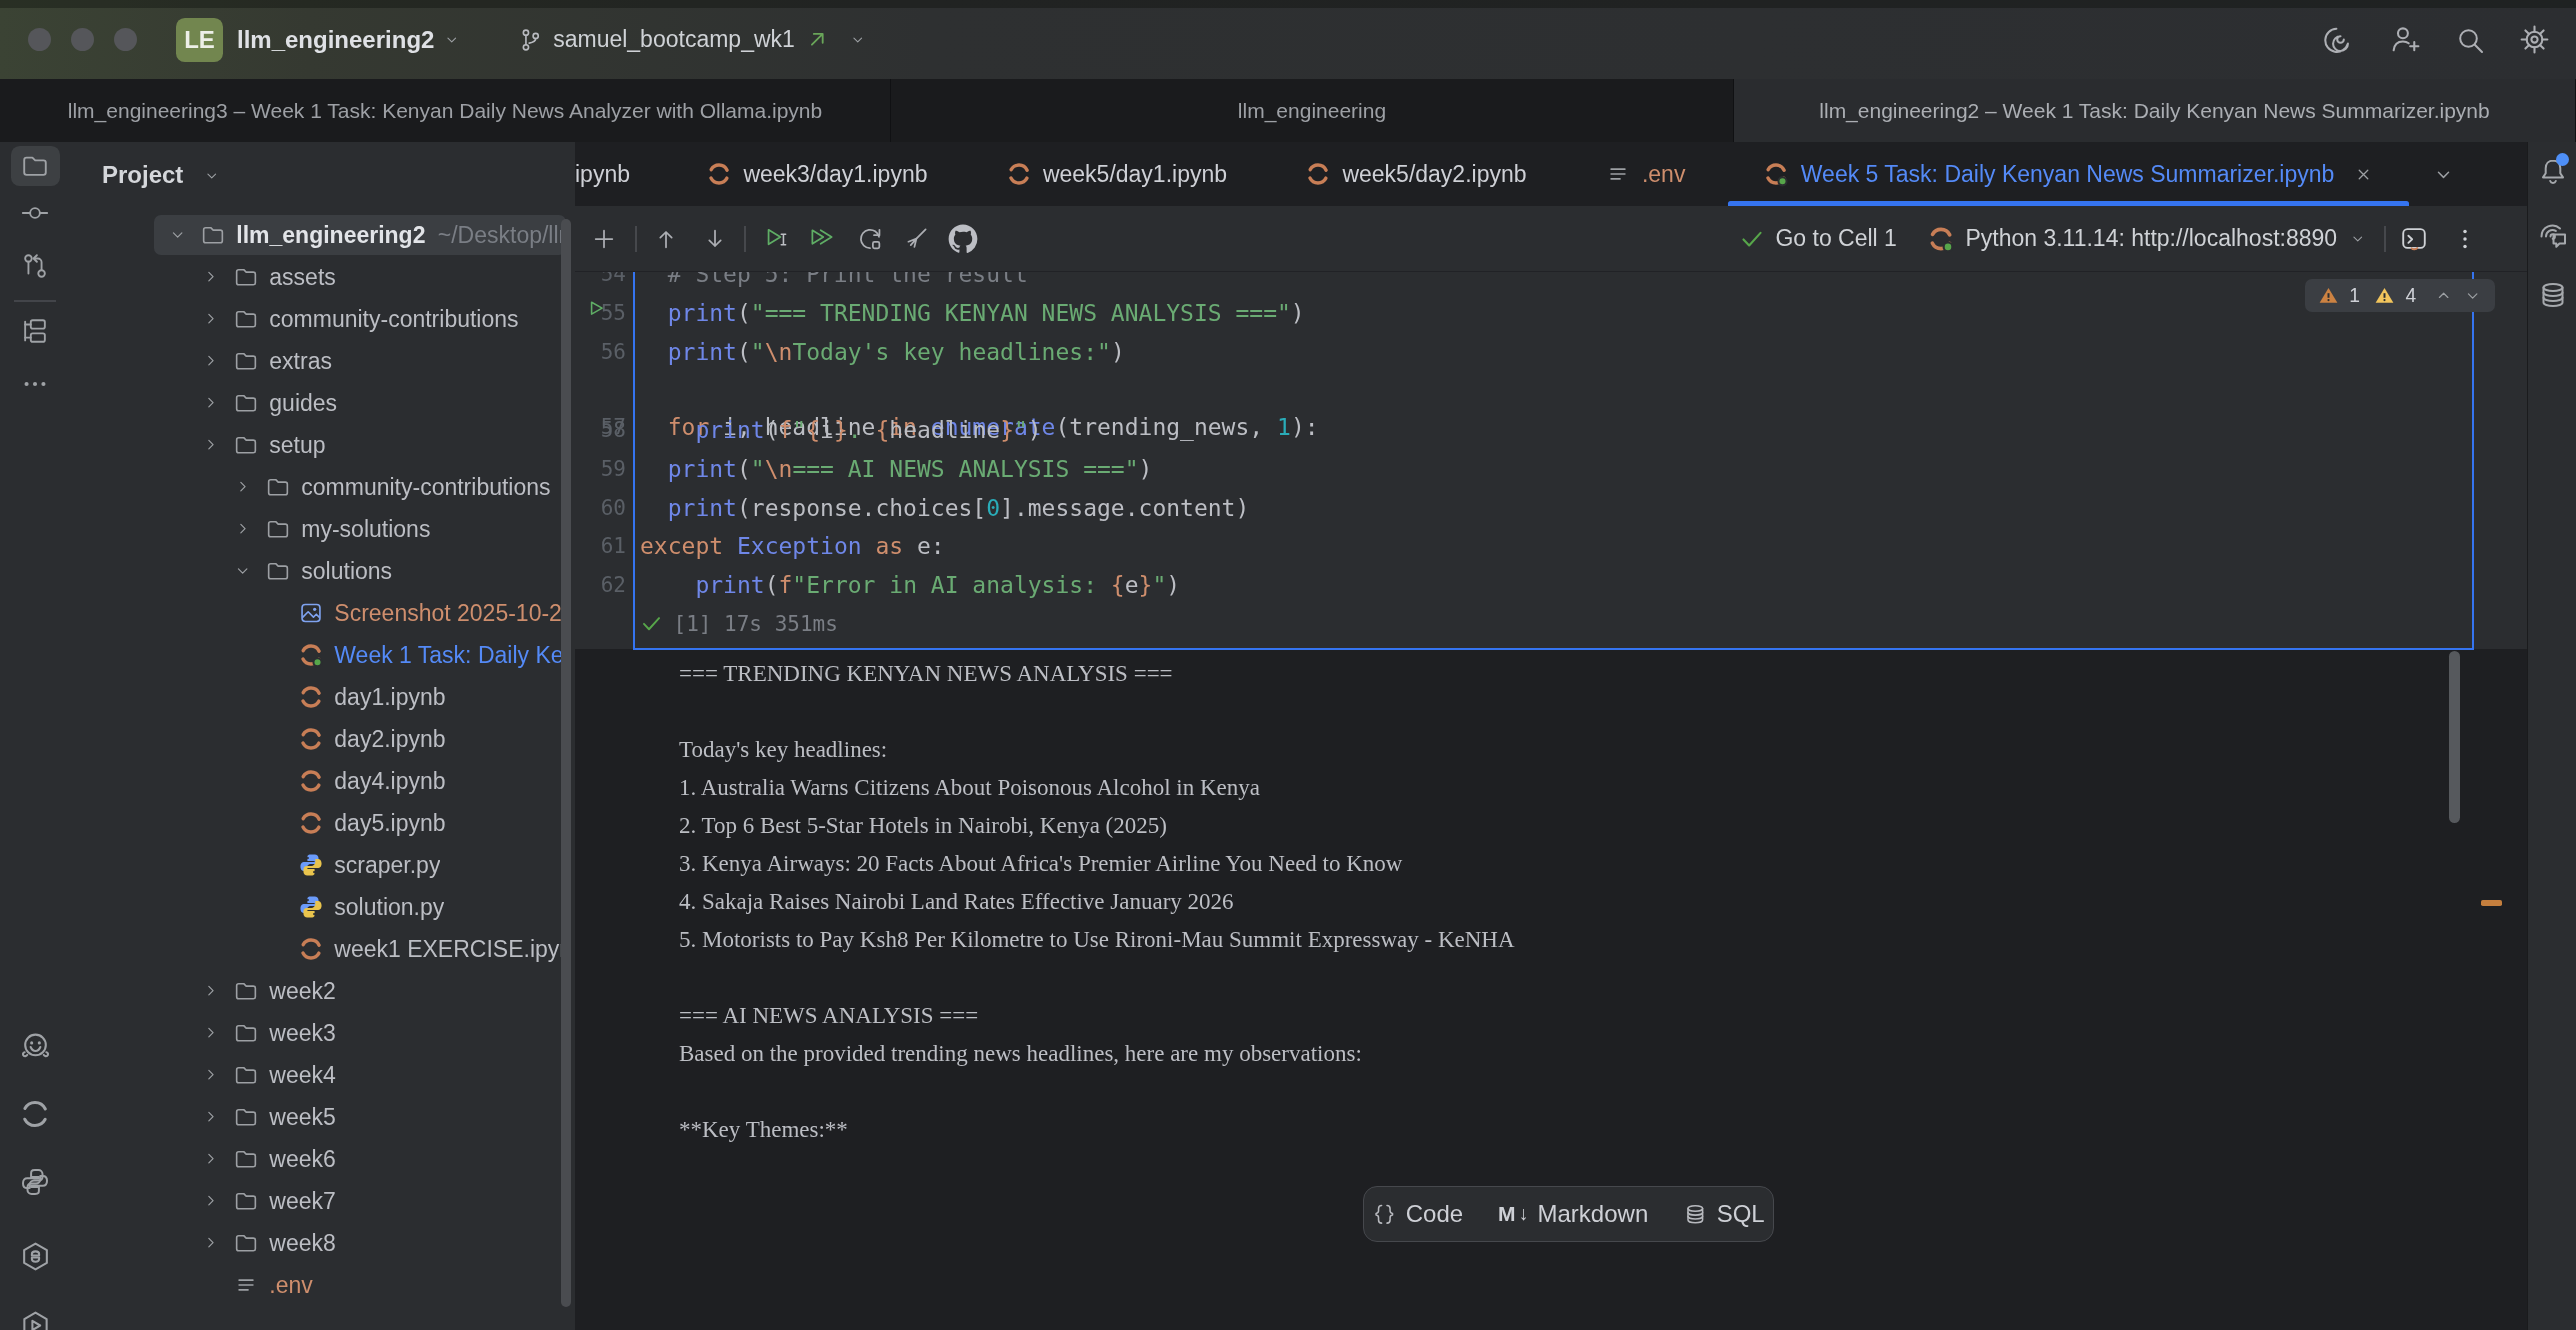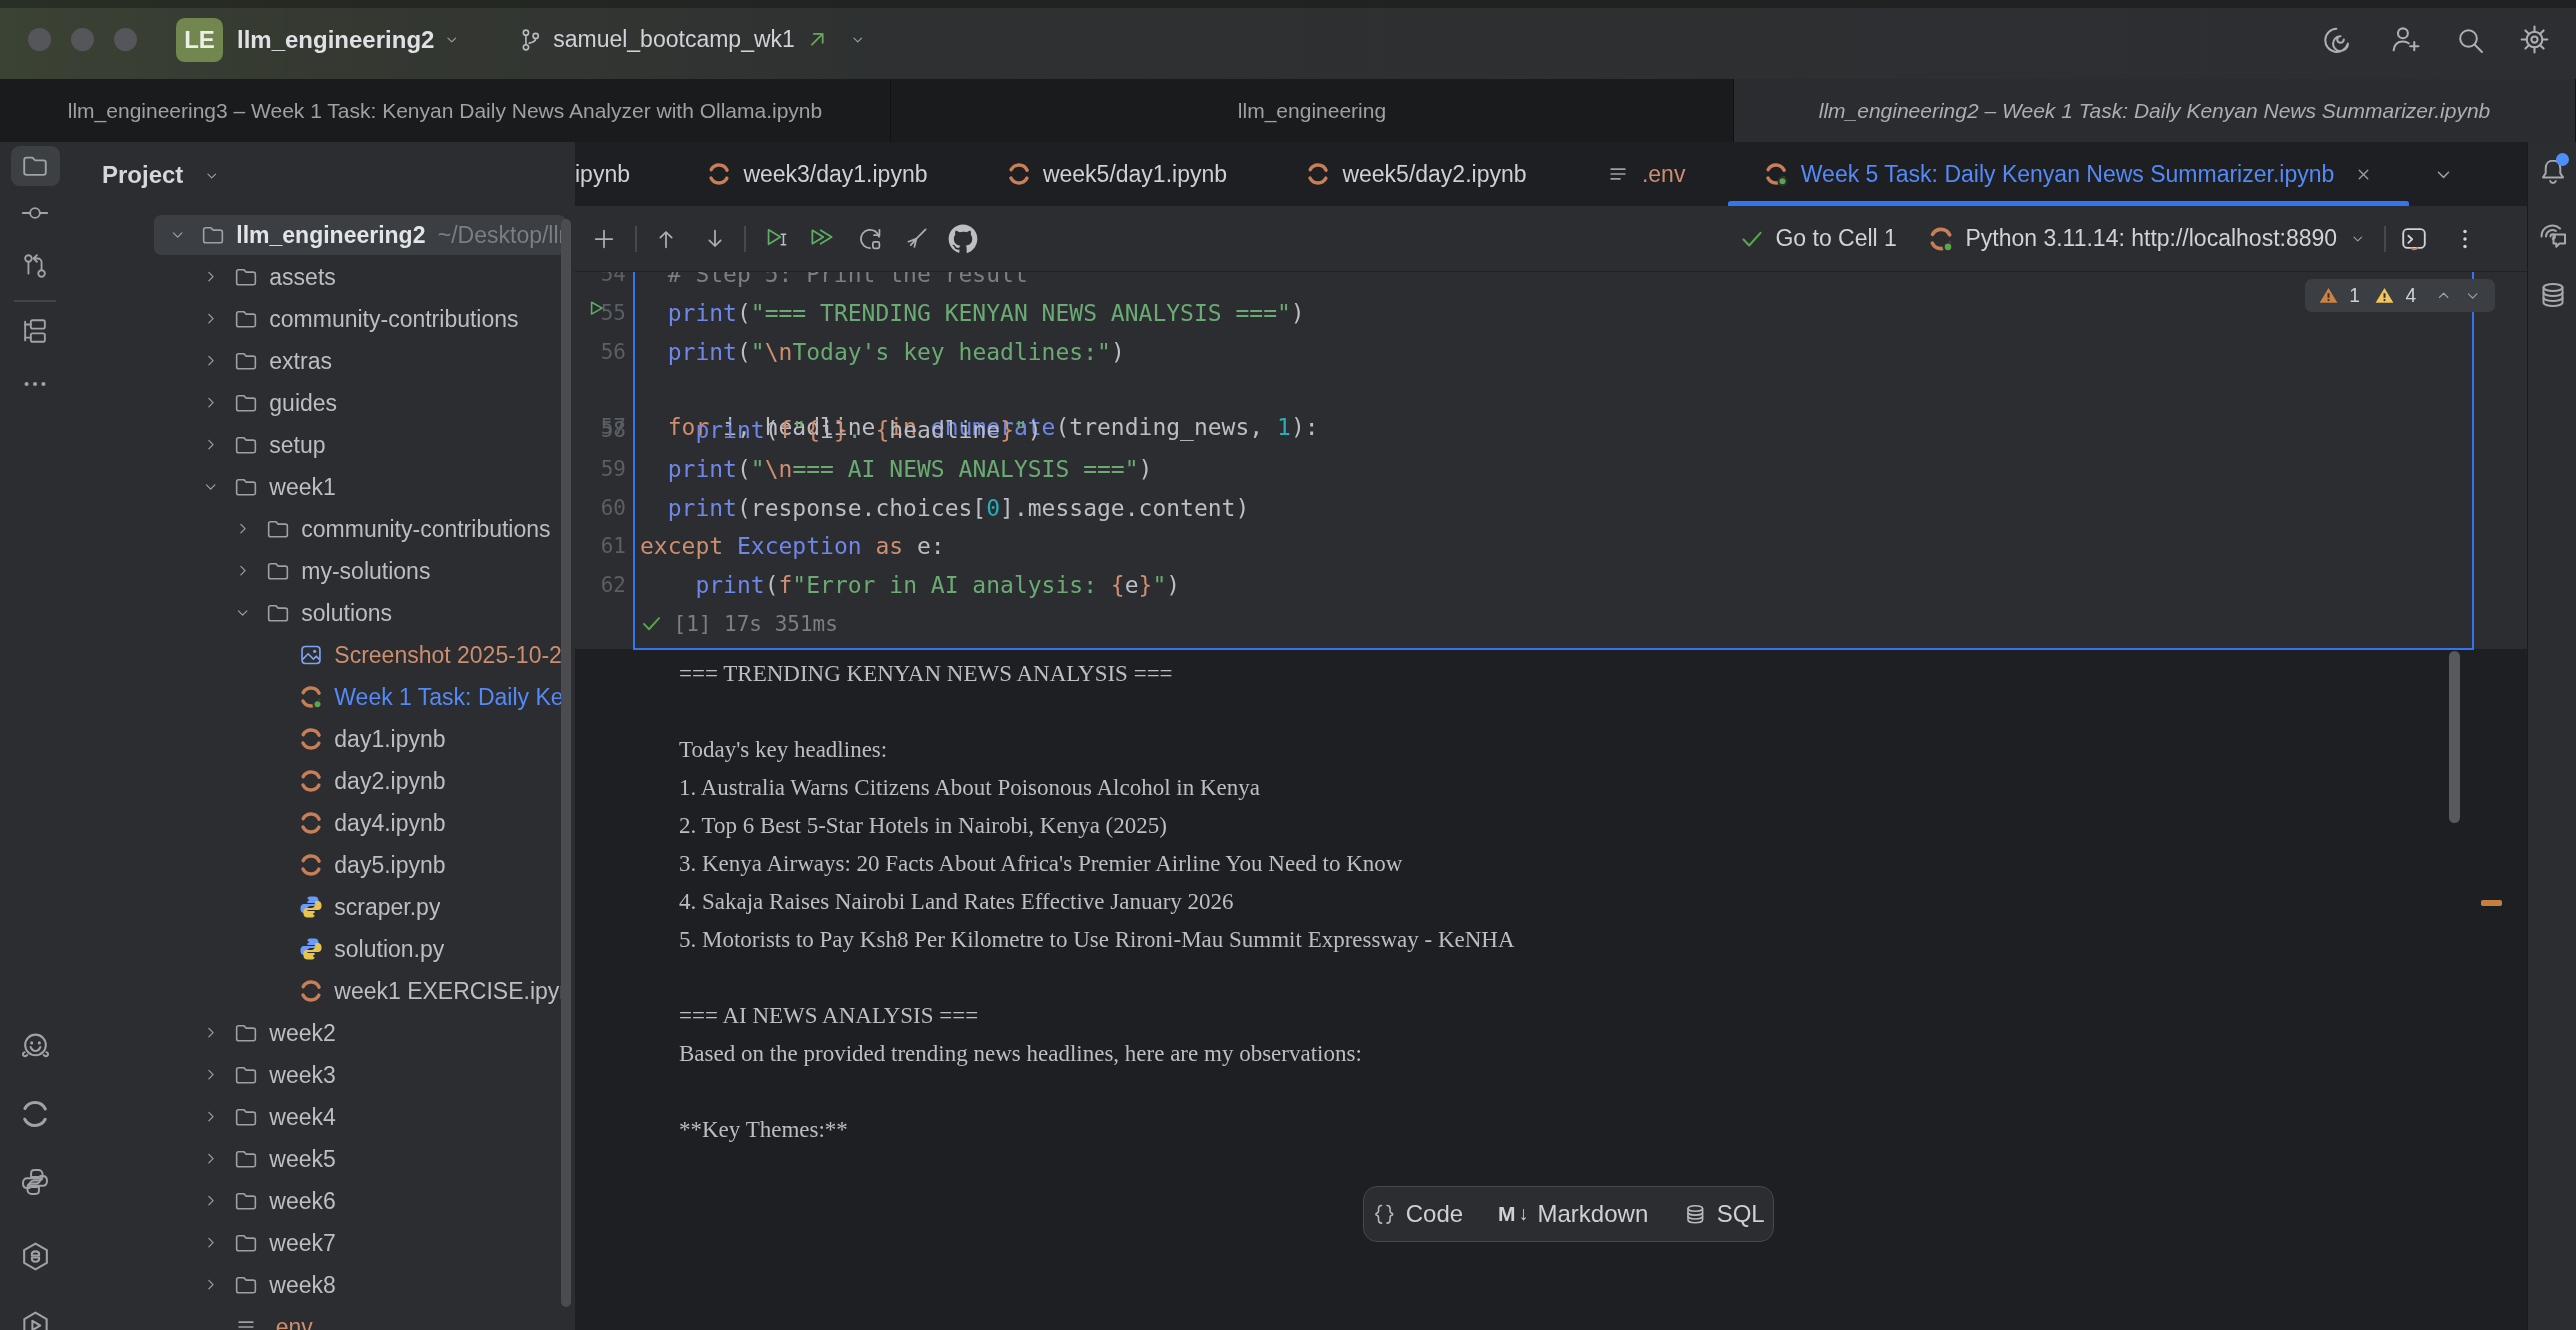--- a/index.html
+++ b/index.html
@@ -22,21 +22,21 @@
   .tb-actions { margin-left:auto; margin-right:24.6px; display:flex; gap:32px; align-items:center; color:#ADAFB4; }
   .tb-actions .tbtn { display:flex; }
 
   
   .wintabs { position:absolute; top:79px; left:0; height:63px; width:100%; display:flex; background:#1A1B1D; }
   .wintab { display:flex; align-items:center; justify-content:center; font-size:21px; color:#9DA0A5;
     background:#1A1B1D; border-right:1.8px solid #101113; white-space:nowrap; overflow:hidden; }
   .wintab:nth-child(1){ flex:0 0 891px; }
   .wintab:nth-child(2){ flex:0 0 843px; }
   .wintab:nth-child(3){ flex:1; }
-  .wintab.active { background:#2A2C2F; color:#ABAEB3;font-style:italic; }
+  .wintab.active { background:#2A2C2F; color:#ABAEB3; }
 
   
   .main { position:absolute; top:142px; left:0; right:0; bottom:0; display:flex; }
 
   .leftrail { position:relative; width:70px; background:#2B2D30; flex:none; overflow:hidden; }
   .rail-btn { position:absolute; left:10.5px; width:49px; height:40px; display:flex; align-items:center; justify-content:center; color:#9FA2A6; }
   .rail-btn.active { background:#3D4043; border-radius:8.8px; }
   .rail-div { position:absolute; left:14px; width:42px; height:1.8px; background:#43454A; }
 
   .panel { position:relative; width:505px; background:#2B2D30; flex:none; overflow:hidden; }
@@ -340,33 +340,20 @@
               <svg width="19.3" height="19.3" viewBox="0 0 32 32" fill="none" stroke="currentColor" stroke-width="2" stroke-linecap="round" stroke-linejoin="round">
                 <path d="M13 9l7 7-7 7"></path>
               </svg>
             </span>
             <span class="ficon">
               <svg width="26" height="26" viewBox="0 0 32 32" fill="none" stroke="currentColor" stroke-width="2" stroke-linecap="round" stroke-linejoin="round">
                 <path d="M4.5 9.5c0-1.4 1.1-2.5 2.5-2.5h6.2l3 3H25c1.4 0 2.5 1.1 2.5 2.5v10.5c0 1.4-1.1 2.5-2.5 2.5H7c-1.4 0-2.5-1.1-2.5-2.5v-13z"></path>
               </svg>
             </span>
             <span class="lbl">setup</span>
-          </div>
-          <div class="trow" style="padding-left: 124px;">
-            <span class="chev">
-              <svg width="19.3" height="19.3" viewBox="0 0 32 32" fill="none" stroke="currentColor" stroke-width="2" stroke-linecap="round" stroke-linejoin="round">
-                <path d="M9 13l7 7 7-7"></path>
-              </svg>
-            </span>
-            <span class="ficon">
-              <svg width="26" height="26" viewBox="0 0 32 32" fill="none" stroke="currentColor" stroke-width="2" stroke-linecap="round" stroke-linejoin="round">
-                <path d="M4.5 9.5c0-1.4 1.1-2.5 2.5-2.5h6.2l3 3H25c1.4 0 2.5 1.1 2.5 2.5v10.5c0 1.4-1.1 2.5-2.5 2.5H7c-1.4 0-2.5-1.1-2.5-2.5v-13z"></path>
-              </svg>
-            </span>
-            <span class="lbl">week1</span>
           </div>
           <div class="trow" style="padding-left: 156px;">
             <span class="chev">
               <svg width="19.3" height="19.3" viewBox="0 0 32 32" fill="none" stroke="currentColor" stroke-width="2" stroke-linecap="round" stroke-linejoin="round">
                 <path d="M13 9l7 7-7 7"></path>
               </svg>
             </span>
             <span class="ficon">
               <svg width="26" height="26" viewBox="0 0 32 32" fill="none" stroke="currentColor" stroke-width="2" stroke-linecap="round" stroke-linejoin="round">
                 <path d="M4.5 9.5c0-1.4 1.1-2.5 2.5-2.5h6.2l3 3H25c1.4 0 2.5 1.1 2.5 2.5v10.5c0 1.4-1.1 2.5-2.5 2.5H7c-1.4 0-2.5-1.1-2.5-2.5v-13z"></path>

